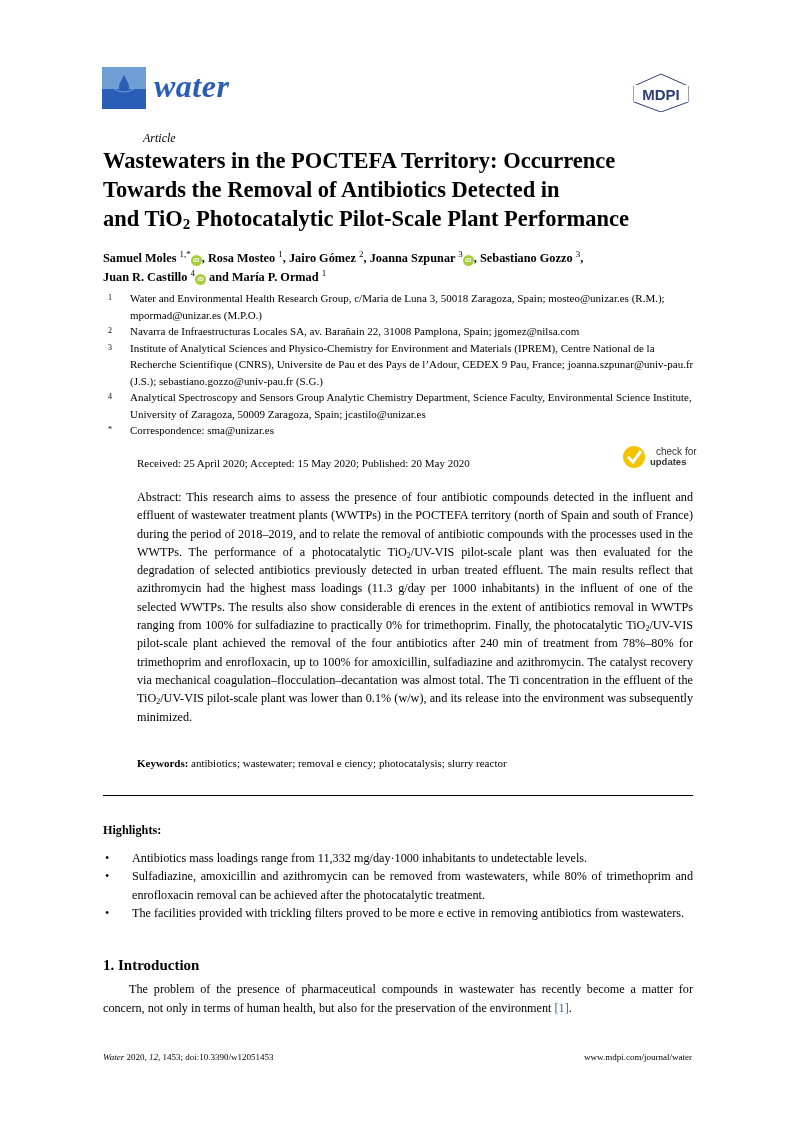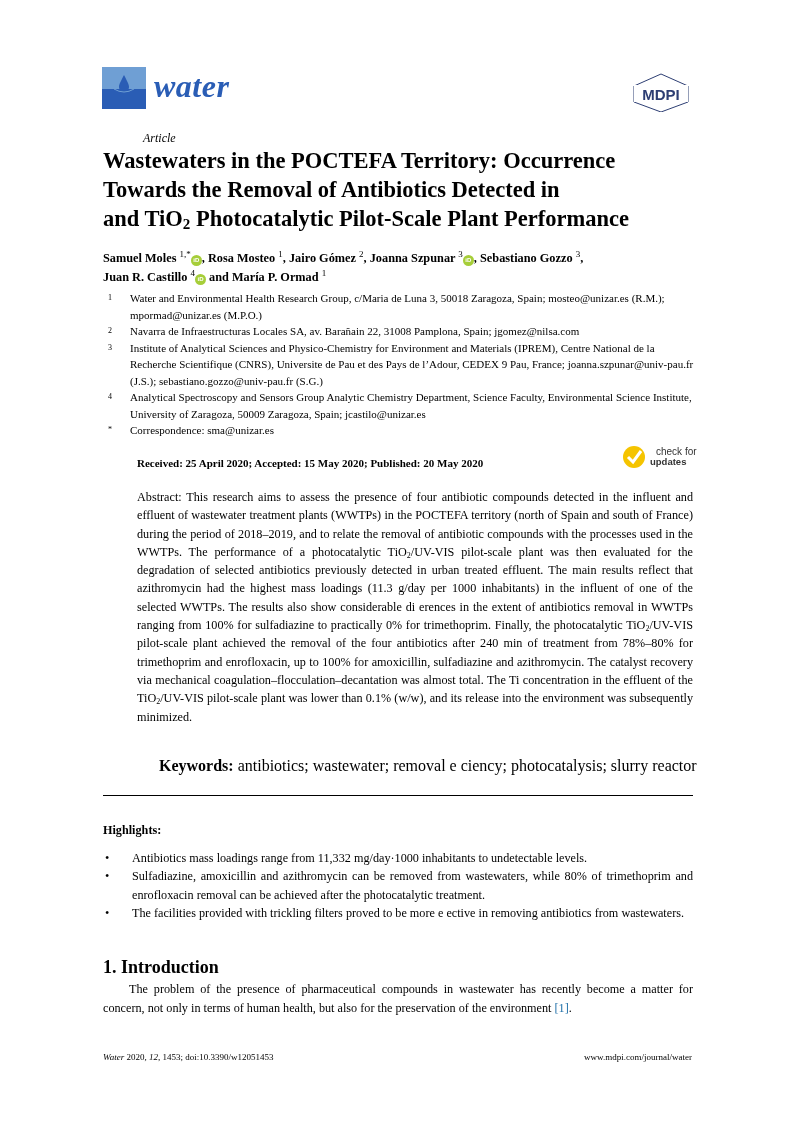--- a/index.html
+++ b/index.html
@@ -23,40 +23,40 @@
   .authors sup { font-weight: normal; font-size: 9px; vertical-align: 5px; line-height: 0; }
   .orcid { display: inline-block; width: 11px; height: 11px; border-radius: 50%; background: #a6ce39;
            color: #fff; font-size: 6px; text-align: center; line-height: 11px; vertical-align: 0px;
            font-family: "Liberation Sans", sans-serif; font-weight: bold; }
 
   .affils { left: 108px; top: 290px; width: 590px; font-size: 11px; line-height: 16.5px; position: absolute; }
   .affil { display: flex; }
   .affil .num { width: 22px; font-size: 8px; vertical-align: top; flex: none; padding-top: 0px; }
   .affil .txt { flex: 1; }
 
-  .dates { left: 137px; top: 457px; font-size: 11px; position: absolute; font-weight: bold; }
+  .dates { left: 137px; top: 457px; font-size: 11px; position: absolute; }
   .cfu { position: absolute; left: 623px; top: 446px; width: 75px; height: 26px; }
   .cfu .circ { position: absolute; left: 0; top: 0; width: 22px; height: 22px; border-radius: 50%; background: #f5c400; }
   .cfu .t1 { position: absolute; left: 33px; top: 1px; font-size: 10px; font-family: "Liberation Sans", sans-serif; color: #333; line-height: 10px; }
   .cfu .t2 { position: absolute; left: 27px; top: 11px; font-size: 9.5px; font-family: "Liberation Sans", sans-serif; font-weight: bold; color: #333; line-height: 10px; }
 
   .abstract { left: 137px; top: 488px; width: 556px; font-size: 12.2px; line-height: 18.3px; text-align: justify; position: absolute; }
   .abstract b { font-weight: normal; }
   .abstract sub { font-size: 8px; vertical-align: -2px; line-height: 0; }
 
-  .keywords { left: 137px; top: 757px; width: 556px; font-size: 16px; position: absolute; margin-left: 22px; }
+  .keywords { left: 137px; top: 757px; width: 556px; font-size: 11px; position: absolute; }
   .rule { left: 103px; top: 795px; width: 590px; height: 1px; background: #000; position: absolute; }
 
   .hl-head { left: 103px; top: 823px; font-size: 12.2px; font-weight: bold; position: absolute; text-align: center; }
   .hl-list { left: 103px; top: 849px; width: 590px; font-size: 12.2px; line-height: 18.3px; position: absolute; }
   .hl-item { display: flex; }
   .hl-item .bul { width: 27px; flex: none; padding-left: 2px; }
   .hl-item .txt { flex: 1; text-align: justify; }
 
-  .sec-head { left: 103px; top: 957px; font-size: 18px; font-weight: bold; position: absolute; }
+  .sec-head { left: 103px; top: 957px; font-size: 15px; font-weight: bold; position: absolute; }
   .intro { left: 103px; top: 980px; width: 590px; font-size: 12.2px; line-height: 19px; text-align: justify; text-indent: 26px; position: absolute; }
   .intro .ref { color: #1f6fa8; }
 
   .footer-left { left: 103px; top: 1052px; font-size: 9px; position: absolute; }
   .footer-right { right: 102px; top: 1052px; font-size: 9px; position: absolute; }
 </style>
 </head>
 <body>
 
 <div class="logo-box">

